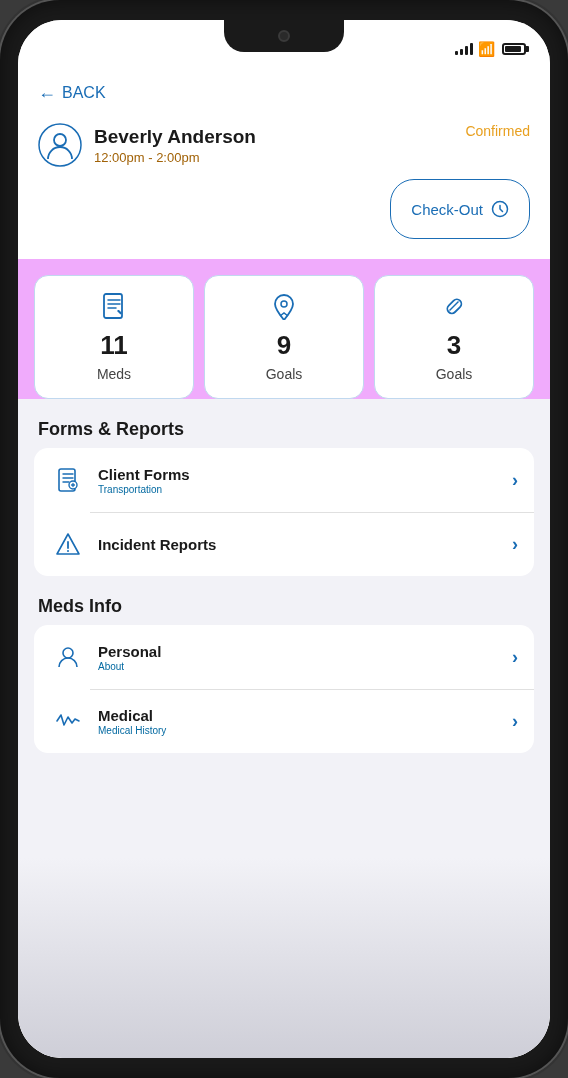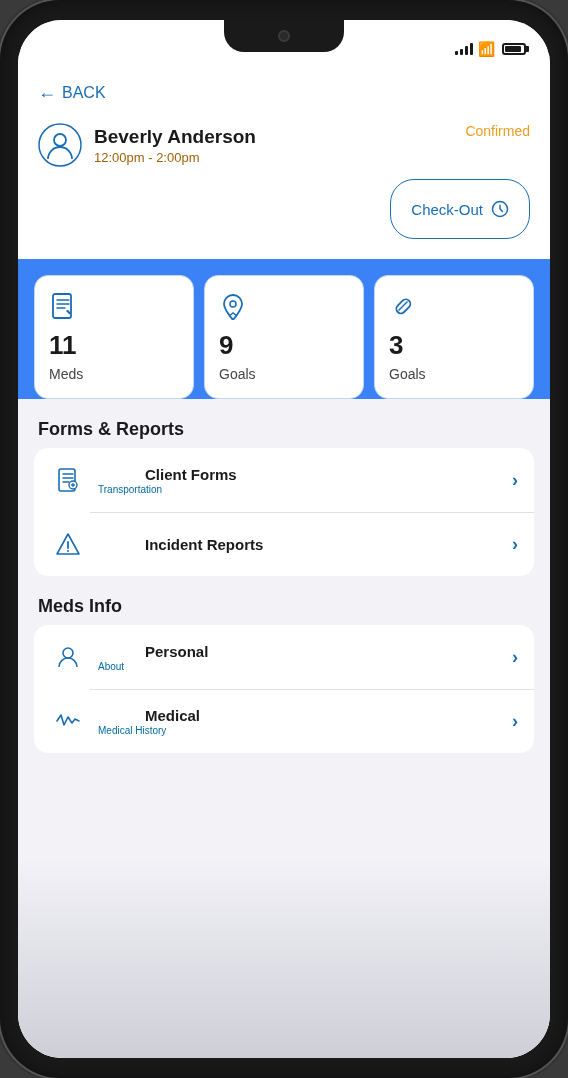--- a/index.html
+++ b/index.html
@@ -223,22 +223,23 @@
       padding: 20px 20px;
       color: #1a6db5;
       font-size: 15px;
       font-weight: 500;
       background: white;
       cursor: pointer;
     }
 
     
     .stats-section {
-      background: #3b82f6;
+      background: #f0abfc;
       padding: 16px 16px 0;
+      text-align: center;
     }
 
     .stats-row {
       display: flex;
       gap: 10px;
     }
 
     .stat-card {
       flex: 1;
       background: #ffffff;
@@ -318,21 +319,20 @@
     }
 
     .list-item-text {
       flex: 1;
     }
 
     .list-item-title {
       font-size: 15px;
       font-weight: 600;
       color: #1a1a1a;
-      margin-left: 47px;
     }
 
     .list-item-subtitle {
       font-size: 10px;
       color: #0369a1;
       margin-top: 1px;
     }
 
     .list-item-chevron {
       color: #1a6db5;

